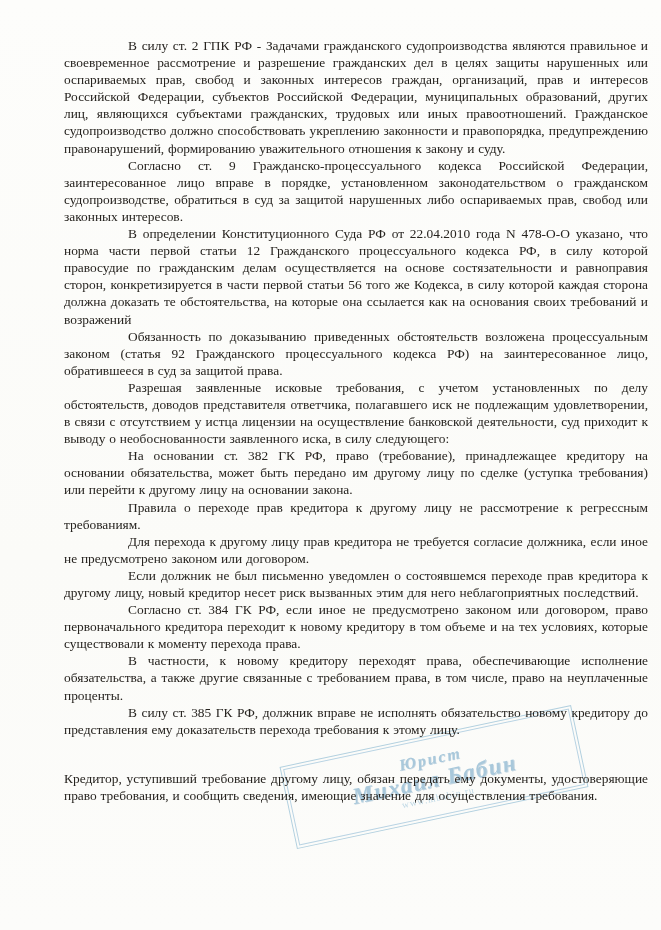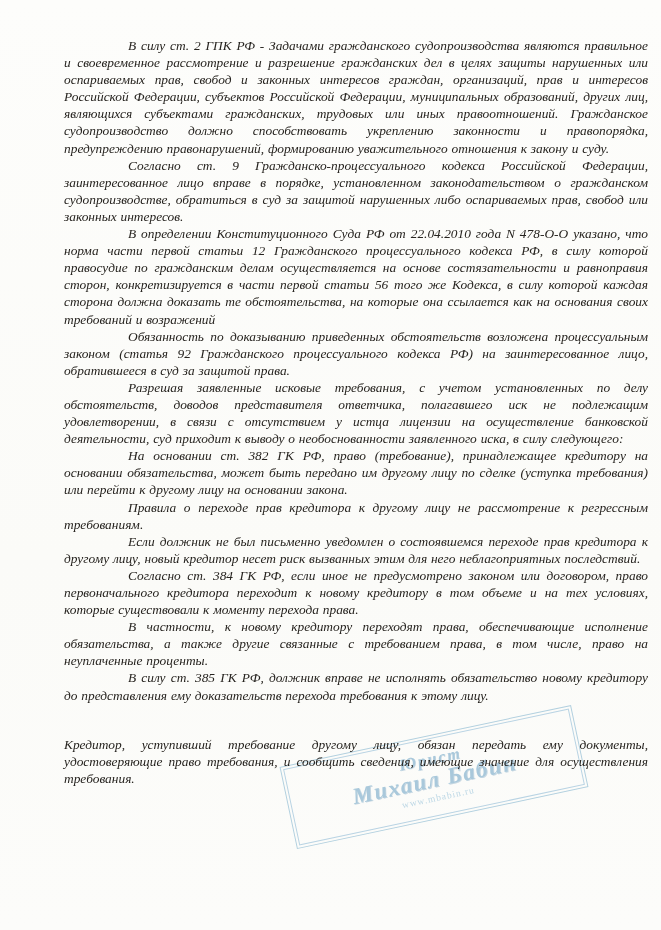--- a/index.html
+++ b/index.html
@@ -27,21 +27,20 @@
     z-index: 2;
   }
   .text-block p {
     margin: 0;
     font-size: 13.4px;
     line-height: 17.1px;
     text-align: justify;
     text-indent: 64px;
     color: #26231f;
     word-spacing: 0.5px;
-    font-style: italic;
   }
   .text-block p.noindent {
     text-indent: 0;
     margin-top: 32px;
   }
   
   .stamp {
     position: absolute;
     left: 285px;
     top: 735px;
@@ -106,20 +105,21 @@
   </div>
 
   <div class="text-block">
     <p>В силу ст. 2 ГПК РФ - Задачами гражданского судопроизводства являются правильное и своевременное рассмотрение и разрешение гражданских дел в целях защиты нарушенных или оспариваемых прав, свобод и законных интересов граждан, организаций, прав и интересов Российской Федерации, субъектов Российской Федерации, муниципальных образований, других лиц, являющихся субъектами гражданских, трудовых или иных правоотношений. Гражданское судопроизводство должно способствовать укреплению законности и правопорядка, предупреждению правонарушений, формированию уважительного отношения к закону и суду.</p>
     <p>Согласно ст. 9 Гражданско-процессуального кодекса Российской Федерации, заинтересованное лицо вправе в порядке, установленном законодательством о гражданском судопроизводстве, обратиться в суд за защитой нарушенных либо оспариваемых прав, свобод или законных интересов.</p>
     <p>В определении Конституционного Суда РФ от 22.04.2010 года N 478-О-О указано, что норма части первой статьи 12 Гражданского процессуального кодекса РФ, в силу которой правосудие по гражданским делам осуществляется на основе состязательности и равноправия сторон, конкретизируется в части первой статьи 56 того же Кодекса, в силу которой каждая сторона должна доказать те обстоятельства, на которые она ссылается как на основания своих требований и возражений</p>
     <p>Обязанность по доказыванию приведенных обстоятельств возложена процессуальным законом (статья 92 Гражданского процессуального кодекса РФ) на заинтересованное лицо, обратившееся в суд за защитой права.</p>
     <p>Разрешая заявленные исковые требования, с учетом установленных по делу обстоятельств, доводов представителя ответчика, полагавшего иск не подлежащим удовлетворении, в связи с отсутствием у истца лицензии на осуществление банковской деятельности, суд приходит к выводу о необоснованности заявленного иска, в силу следующего:</p>
     <p>На основании ст. 382 ГК РФ, право (требование), принадлежащее кредитору на основании обязательства, может быть передано им другому лицу по сделке (уступка требования) или перейти к другому лицу на основании закона.</p>
     <p>Правила о переходе прав кредитора к другому лицу не рассмотрение к регрессным требованиям.</p>
+    <p>Для перехода к другому лицу прав кредитора не требуется согласие должника, если иное не предусмотрено законом или договором.</p>
     <p>Если должник не был письменно уведомлен о состоявшемся переходе прав кредитора к другому лицу, новый кредитор несет риск вызванных этим для него неблагоприятных последствий.</p>
     <p>Согласно ст. 384 ГК РФ, если иное не предусмотрено законом или договором, право первоначального кредитора переходит к новому кредитору в том объеме и на тех условиях, которые существовали к моменту перехода права.</p>
     <p>В частности, к новому кредитору переходят права, обеспечивающие исполнение обязательства, а также другие связанные с требованием права, в том числе, право на неуплаченные проценты.</p>
     <p>В силу ст. 385 ГК РФ, должник вправе не исполнять обязательство новому кредитору до представления ему доказательств перехода требования к этому лицу.</p>
     <p class="noindent">Кредитор, уступивший требование другому лицу, обязан передать ему документы, удостоверяющие право требования, и сообщить сведения, имеющие значение для осуществления требования.</p>
   </div>
 
 </div>
 
 </body></html>

